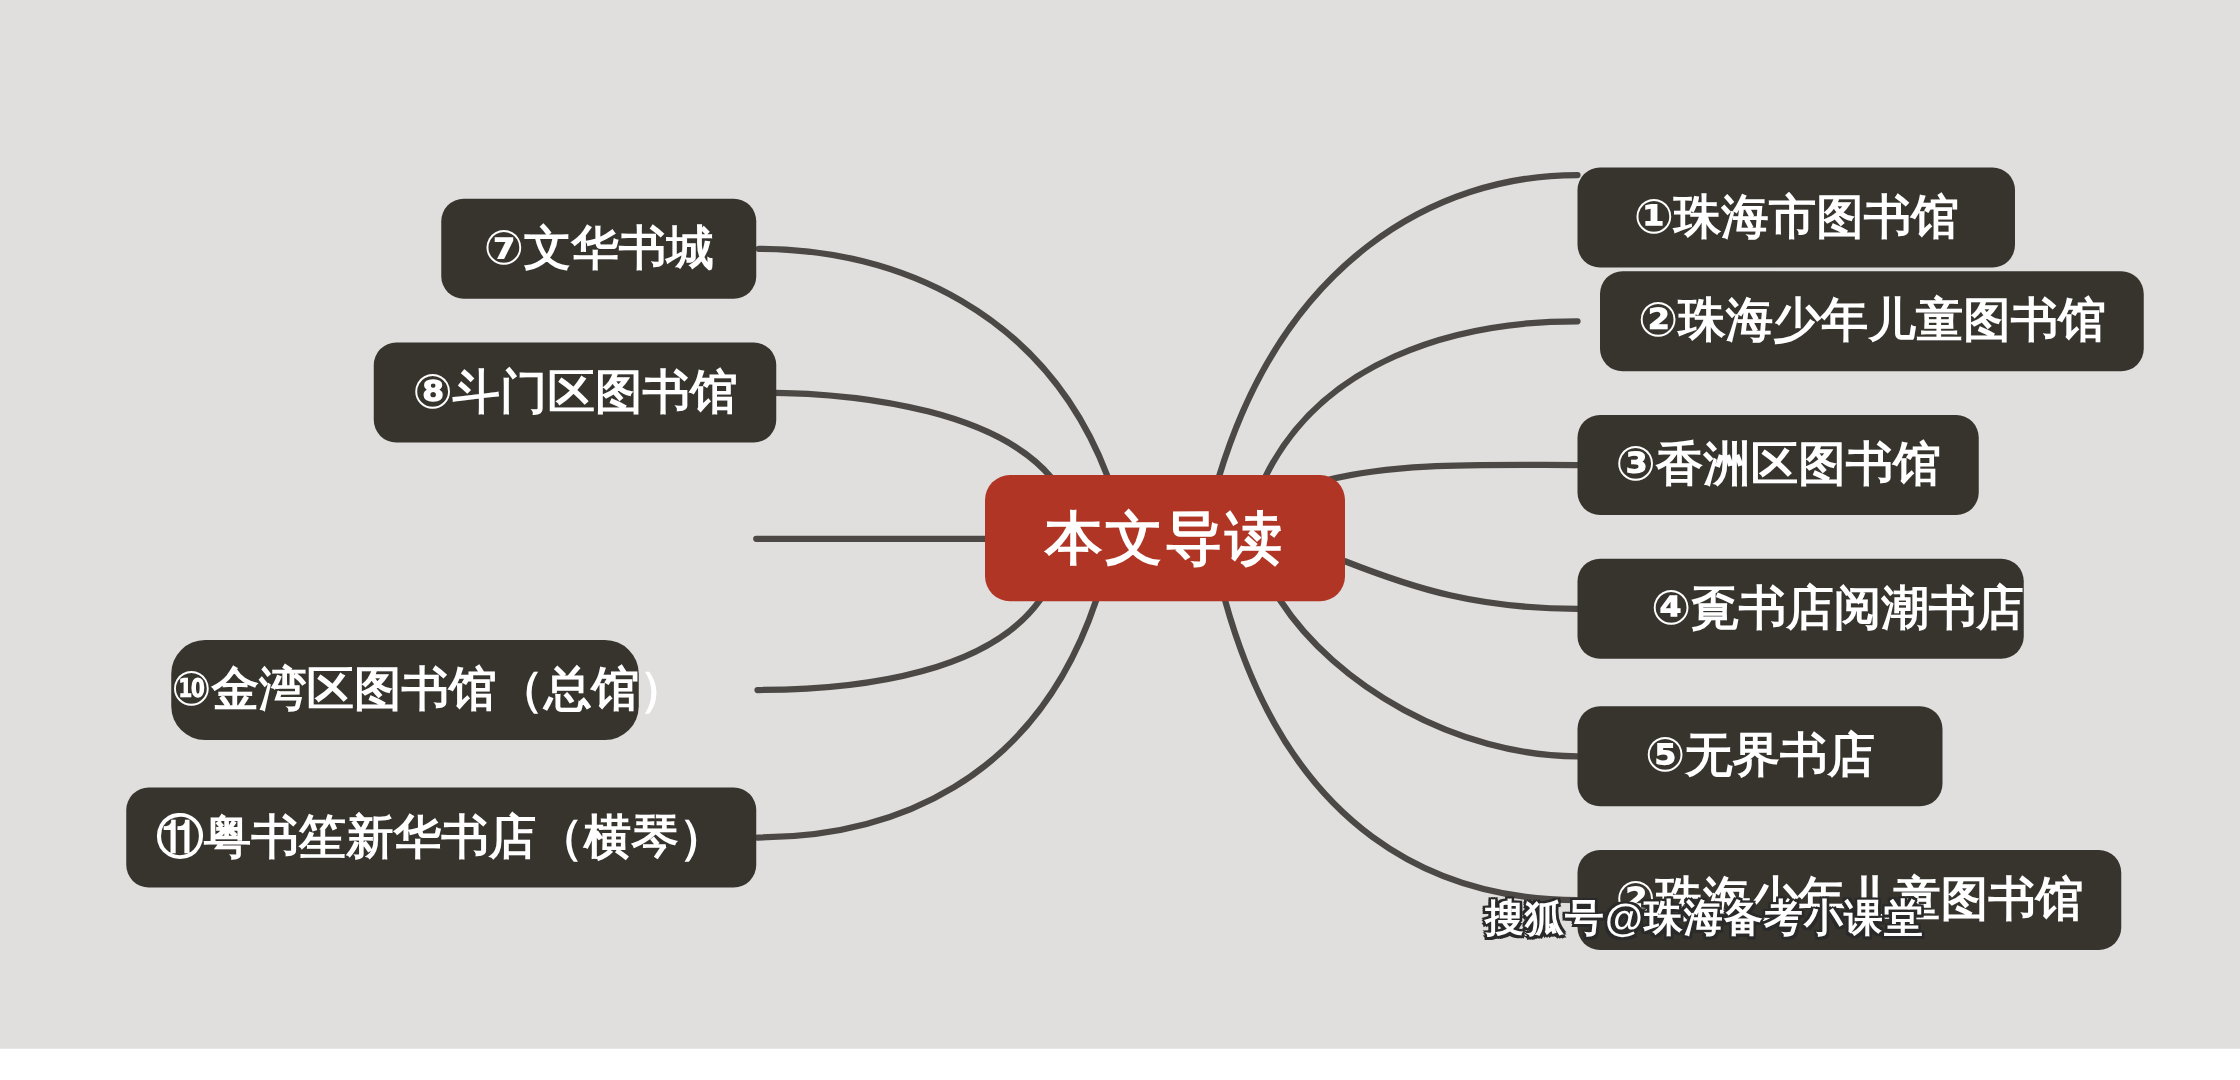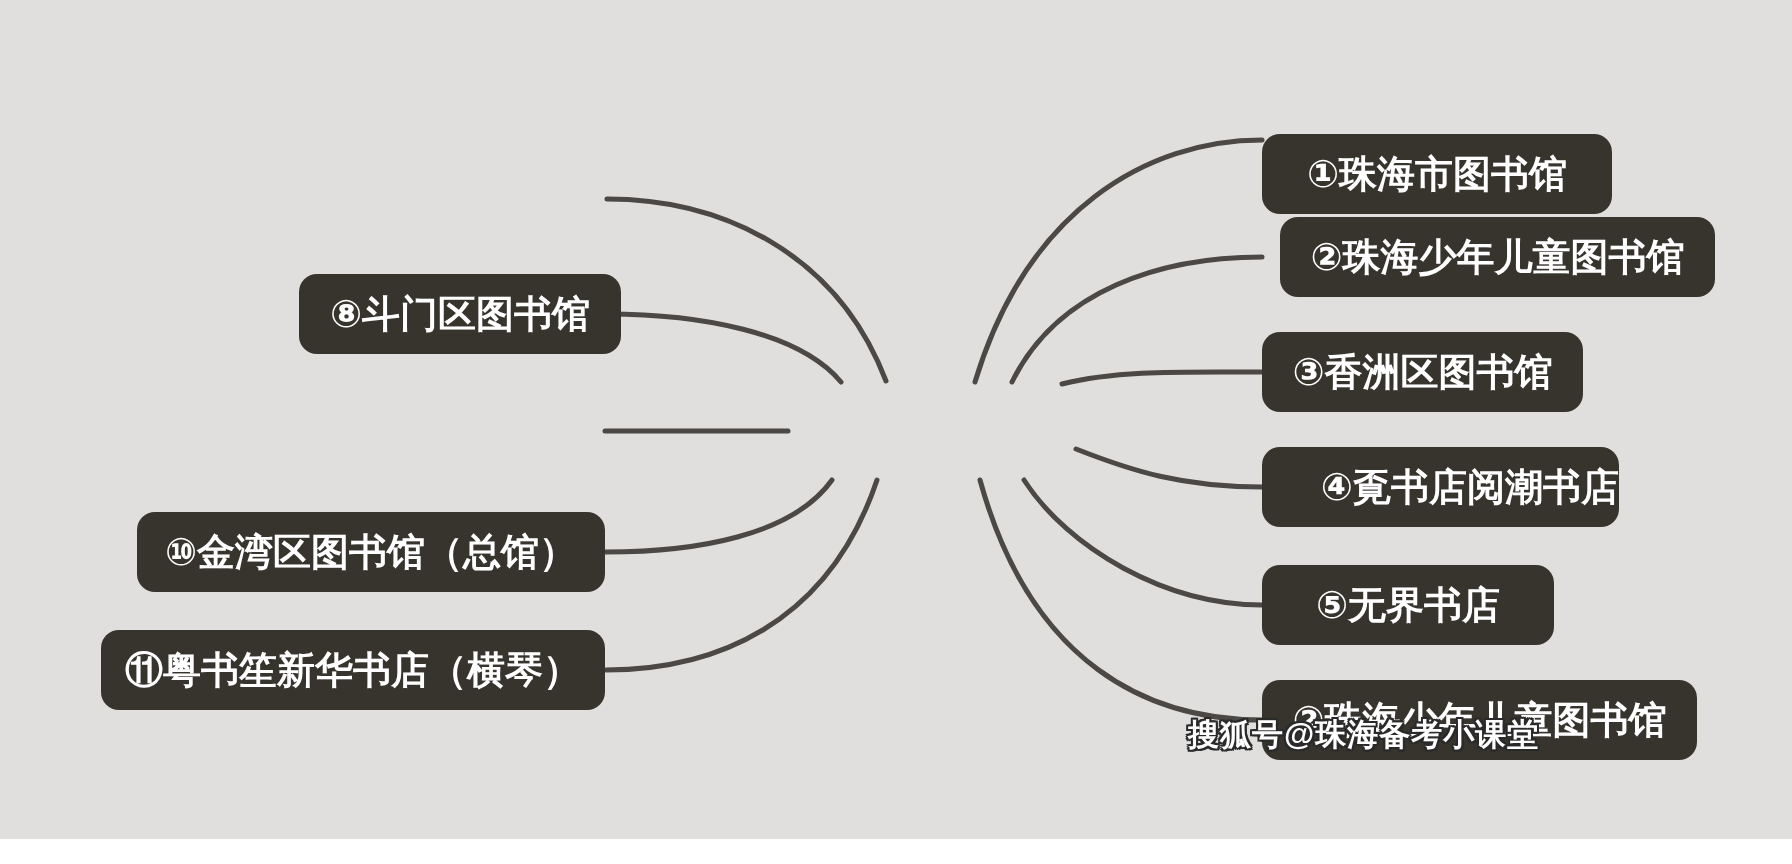--- a/index.html
+++ b/index.html
@@ -61,21 +61,21 @@
   .n-r1 { left: 1262px; top: 100px; width: 350px; margin-top: 34px; }
   .n-r2 { left: 1262px; top: 217px; width: 435px; margin-left: 18px; }
   .n-r3 { left: 1262px; top: 332px; width: 321px; }
   .n-r4 { left: 1262px; top: 447px; width: 357px; text-align: right; }
   .n-r5 { left: 1262px; top: 565px; width: 292px; }
   .n-r6 { left: 1262px; top: 680px; width: 435px; }
   
   .n-l7  { left: 353px; top: 159px; width: 252px; }
   .n-l8  { left: 283px; top: 274px; width: 322px; margin-left: 16px; }
   .n-l9  { left: 356px; top: 391px; width: 249px; }
-  .n-l10 { left: 137px; top: 512px; width: 468px; }
+  .n-l10 { left: 137px; top: 512px; width: 374px; border-radius: 27px; }
   .n-l11 { left: 101px; top: 630px; width: 504px; }
   .watermark {
     position: absolute;
     left: 1188px;
     top: 698px;
     font-size: 31px;
     font-weight: bold;
     color: #ffffff;
     letter-spacing: 1px;
     white-space: nowrap;
@@ -107,40 +107,46 @@
     <path d="M1076,449 C1132,471 1182,487 1262,487"></path>
     <path d="M1024,480 C1068,548 1165,605 1262,605"></path>
     <path d="M980,480 C1031,665 1149,720 1262,720"></path>
     <path d="M886,381 C836,250 718,199 607,199"></path>
     <path d="M841,382 C799,332 700,314 606,314"></path>
     <path d="M788,431 L605,431"></path>
     <path d="M832,480 C792,536 695,552 606,552"></path>
     <path d="M877,480 C828,626 713,670 606,670"></path>
   </svg>
 
+  <div class="node center n-center">
+    <span>本文导读</span>
+  </div>
 
   <div class="node n-r1">
     <span>①珠海市图书馆</span>
   </div>
   <div class="node n-r2">
     <span>②珠海少年儿童图书馆</span>
   </div>
   <div class="node n-r3">
     <span>③香洲区图书馆</span>
   </div>
   <div class="node n-r4">
     <span>④覔书店阅潮书店</span>
   </div>
   <div class="node n-r5">
     <span>⑤无界书店</span>
   </div>
   <div class="node n-r6">
     <span>②珠海少年儿童图书馆</span>
   </div>
 
+  <div class="node n-l7">
+    <span>⑦文华书城</span>
+  </div>
   <div class="node n-l8">
     <span>⑧斗门区图书馆</span>
   </div>
   <div class="node n-l10">
     <span>⑩金湾区图书馆（总馆）</span>
   </div>
   <div class="node n-l11">
     <span>⑪粤书笙新华书店（横琴）</span>
   </div>
 

